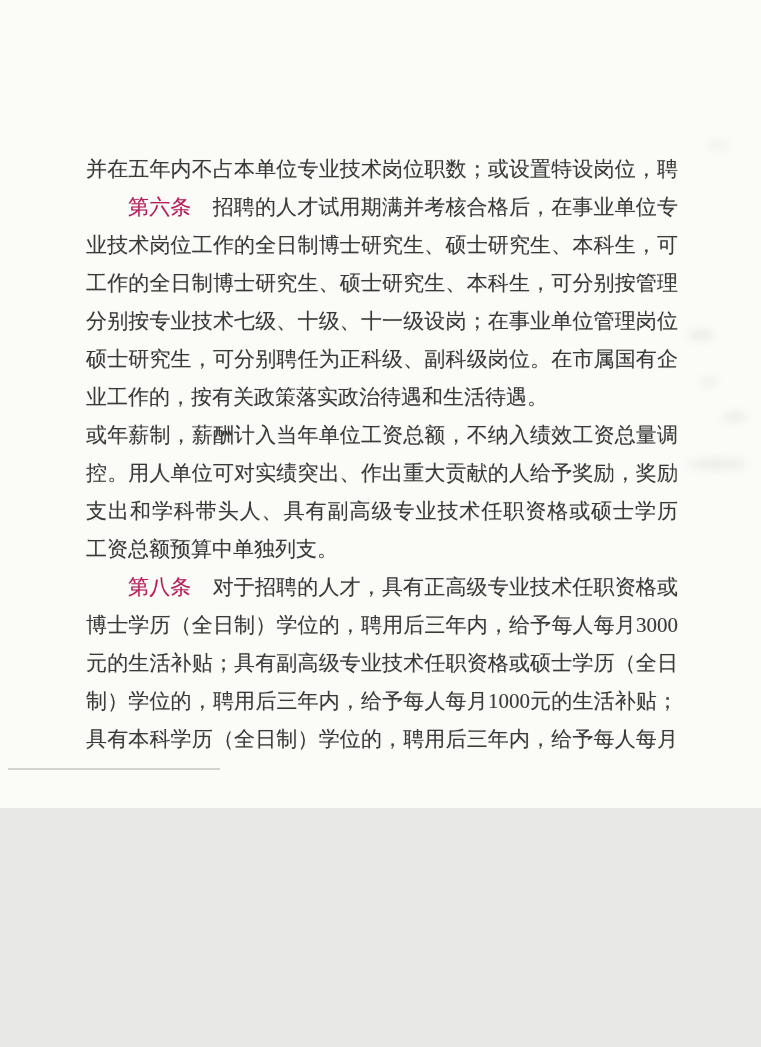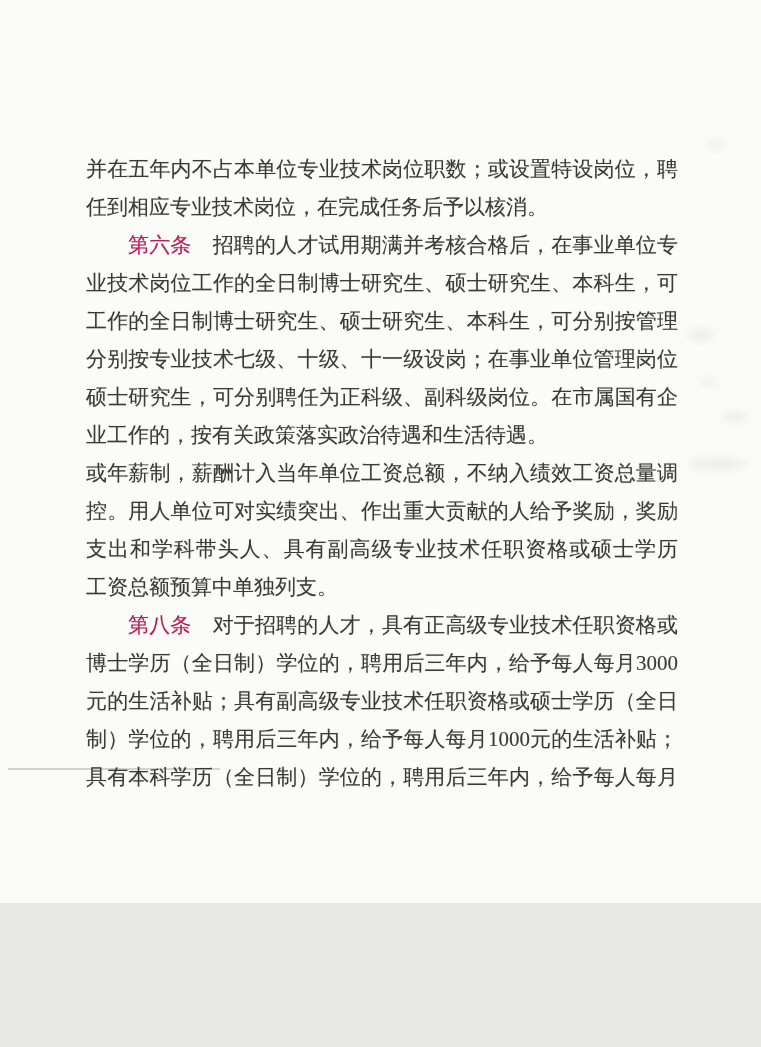--- a/index.html
+++ b/index.html
@@ -3,21 +3,21 @@
 <meta charset="utf-8">
 <style>
   html, body {
     margin: 0;
     padding: 0;
     background: #e8e8e6;
   }
   .page {
     position: relative;
     width: 761px;
-    height: 903px;
+    height: 808px;
     background: #fbfbf8;
     overflow: hidden;
     font-family: "Liberation Serif", "DejaVu Serif", serif;
   }
   .text-block {
     position: absolute;
     left: 86px;
     top: 150px;
     width: 592px;
     color: #3a3a3a;
@@ -69,21 +69,20 @@
 <div class="page" style="background: rgb(251, 251, 248);">
   <div class="smudge s1"></div>
   <div class="smudge s2"></div>
   <div class="smudge s3"></div>
   <div class="smudge s4"></div>
   <div class="smudge s5"></div>
   <div class="smudge s6"></div>
   <div class="fold-line" style="background: rgb(201, 201, 198);"></div>
   <div class="text-block" id="doc" style="color: rgb(58, 58, 58);">
       <div class="line">并在五年内不占本单位专业技术岗位职数；或设置特设岗位，聘</div>
-      <div class="line last">任到相应专业技术岗位，在完成任务后予以核消。</div>
       <div class="line indent"><b class="heading">第六条</b>　招聘的人才试用期满并考核合格后，在事业单位专</div>
       <div class="line">业技术岗位工作的全日制博士研究生、硕士研究生、本科生，可</div>
       <div class="line">工作的全日制博士研究生、硕士研究生、本科生，可分别按管理</div>
       <div class="line">分别按专业技术七级、十级、十一级设岗；在事业单位管理岗位</div>
       <div class="line">硕士研究生，可分别聘任为正科级、副科级岗位。在市属国有企</div>
       <div class="line last">业工作的，按有关政策落实政治待遇和生活待遇。</div>
       <div class="line">或年薪制，薪酬计入当年单位工资总额，不纳入绩效工资总量调</div>
       <div class="line">控。用人单位可对实绩突出、作出重大贡献的人给予奖励，奖励</div>
       <div class="line">支出和学科带头人、具有副高级专业技术任职资格或硕士学历</div>
       <div class="line last">工资总额预算中单独列支。</div>

